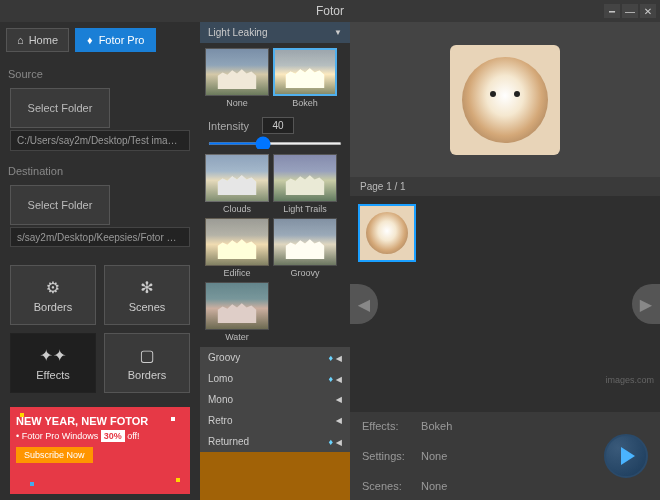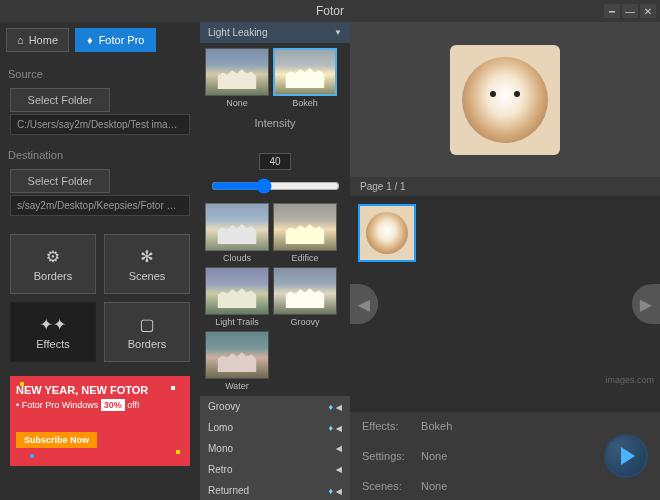--- a/index.html
+++ b/index.html
@@ -10,48 +10,48 @@
 .window-btn { width: 16px; height: 14px; background: #444; color: #ccc; display: flex; align-items: center; justify-content: center; font-size: 10px; cursor: pointer; }
 
 .main { display: flex; height: 478px; }
 
 
 .sidebar { width: 200px; background: #2f2f2f; padding: 6px; display: flex; flex-direction: column; }
 .top-buttons { display: flex; gap: 6px; margin-bottom: 10px; }
 .home-btn { background: #3a3a3a; border: 1px solid #555; color: #ccc; padding: 5px 10px; display: flex; align-items: center; gap: 5px; cursor: pointer; }
 .pro-btn { background: #1a7fd6; color: #fff; padding: 5px 12px; display: flex; align-items: center; gap: 6px; cursor: pointer; border: none; }
 .section-label { color: #888; margin: 6px 0 4px 2px; }
-.folder-btn { background: #3a3a3a; border: 1px solid #555; color: #bbb; padding: 5px 10px; margin: 4px 4px 2px 4px; cursor: pointer; width: 100px; text-align: center; }
+.folder-btn { background: #3a3a3a; border: 1px solid #555; color: #bbb; padding: 13px 10px; margin: 4px 4px 2px 4px; cursor: pointer; width: 100px; text-align: center; }
 .path-field { background: #232323; border: 1px solid #444; color: #999; padding: 4px 6px; margin: 0 4px 8px 4px; font-size: 10px; white-space: nowrap; overflow: hidden; text-overflow: ellipsis; }
 
 .tool-grid { display: grid; grid-template-columns: 1fr 1fr; gap: 8px; margin: 10px 4px; }
 .tool-tile { background: #3a3a3a; border: 1px solid #555; height: 60px; display: flex; flex-direction: column; align-items: center; justify-content: center; gap: 4px; cursor: pointer; color: #ccc; }
 .tool-tile.active { background: #1f1f1f; border: 1px solid #222; }
 .tool-icon { font-size: 16px; }
 
 .promo { margin: 4px 4px 0 4px; background: #e63946; color: #fff; padding: 8px 6px; position: relative; height: 90px; }
 .promo-title { font-weight: bold; font-size: 11px; margin-bottom: 4px; }
 .promo-line { font-size: 9px; margin: 2px 0; }
 .promo-badge { background: #fff; color: #e63946; padding: 1px 3px; font-size: 9px; font-weight: bold; }
-.subscribe-btn { background: #ff9500; color: #fff; border: none; padding: 3px 8px; font-size: 9px; margin-top: 20px; cursor: pointer; font-weight: bold; }
+.subscribe-btn { background: #ff9500; color: #fff; border: none; padding: 3px 8px; font-size: 9px; margin-top: 4px; cursor: pointer; }
 .confetti { position: absolute; width: 4px; height: 4px; background: #ffd700; }
 
 
 .effects-panel { width: 150px; background: #a16207; display: flex; flex-direction: column; overflow: hidden; }
 .effect-header { background: #3a4a5a; color: #ccc; padding: 5px 8px; display: flex; justify-content: space-between; align-items: center; cursor: pointer; font-size: 10px; }
 .effect-header.alt { background: #454545; }
 .effect-header .gem { color: #6bd4ff; font-size: 9px; }
 .effect-header .tri { font-size: 8px; }
 .thumbs { display: flex; flex-wrap: wrap; gap: 4px; padding: 5px; background: #2f2f2f; }
 .thumb { width: 64px; position: relative; cursor: pointer; }
 .thumb-img { width: 64px; height: 48px; background: linear-gradient(to bottom, #7a8fa8 0%, #8fa4b8 35%, #d4c8a8 55%, #6b7a5c 100%); border: 1px solid #555; position: relative; overflow: hidden; }
 .thumb-img::after { content: ''; position: absolute; bottom: 6px; left: 50%; transform: translateX(-50%); width: 48px; height: 22px; background: #f0e8d8; clip-path: polygon(10% 100%, 10% 40%, 20% 25%, 30% 35%, 40% 15%, 50% 30%, 60% 10%, 70% 30%, 80% 20%, 90% 40%, 90% 100%); }
 .thumb.selected .thumb-img { border: 2px solid #1a9fff; }
 .thumb-label { text-align: center; color: #bbb; font-size: 9px; margin-top: 2px; }
-.intensity-row { display: flex; align-items: center; gap: 24px; padding: 4px 8px; background: #2f2f2f; flex-direction: column; }
+.intensity-row { display: flex; align-items: center; gap: 13px; padding: 4px 8px; background: #2f2f2f; }
 .intensity-row input[type=range] { flex: 1; height: 3px; }
 .intensity-val { background: #222; border: 1px solid #555; color: #ccc; padding: 2px 6px; font-size: 10px; width: 32px; text-align: center; }
 
 
 .preview-area { flex: 1; background: #3a3a3a; display: flex; flex-direction: column; position: relative; }
 .preview-main { flex: 0 0 155px; background: #444; display: flex; align-items: center; justify-content: center; }
 .cat-bread { width: 110px; height: 110px; position: relative; background: #e8d4b8; border-radius: 6px; }
 .cat-bread::before { content: ''; position: absolute; top: 12px; left: 12px; right: 12px; bottom: 12px; background: radial-gradient(ellipse at 50% 45%, #fff 0%, #f5e8d0 30%, #d4a878 60%, #8a6848 100%); border-radius: 50%; }
 .cat-face { position: absolute; top: 35%; left: 50%; transform: translateX(-50%); width: 50px; height: 40px; }
 .cat-face::before, .cat-face::after { content: ''; position: absolute; width: 6px; height: 6px; background: #222; border-radius: 50%; top: 8px; }
@@ -161,26 +161,26 @@
     </div>
     <div class="intensity-row">
       <input type="range" min="0" max="100" value="40" style="">
     </div>
     <div class="thumbs">
       <div class="thumb">
         <div class="thumb-img" style="filter:brightness(1.2) contrast(0.8)"></div>
         <div class="thumb-label">Clouds</div>
       </div>
       <div class="thumb">
+        <div class="thumb-img" style="filter:hue-rotate(20deg)"></div>
+        <div class="thumb-label">Light Trails</div>
+      </div>
+      <div class="thumb">
         <div class="thumb-img" style="filter:sepia(0.5)"></div>
         <div class="thumb-label">Edifice</div>
-      </div>
-      <div class="thumb">
-        <div class="thumb-img" style="filter:hue-rotate(20deg)"></div>
-        <div class="thumb-label">Light Trails</div>
       </div>
       <div class="thumb">
         <div class="thumb-img" style="filter:grayscale(0.4) contrast(1.2)"></div>
         <div class="thumb-label">Groovy</div>
       </div>
       <div class="thumb">
         <div class="thumb-img" style="filter:hue-rotate(-30deg) brightness(0.9)"></div>
         <div class="thumb-label">Water</div>
       </div>
     </div>

